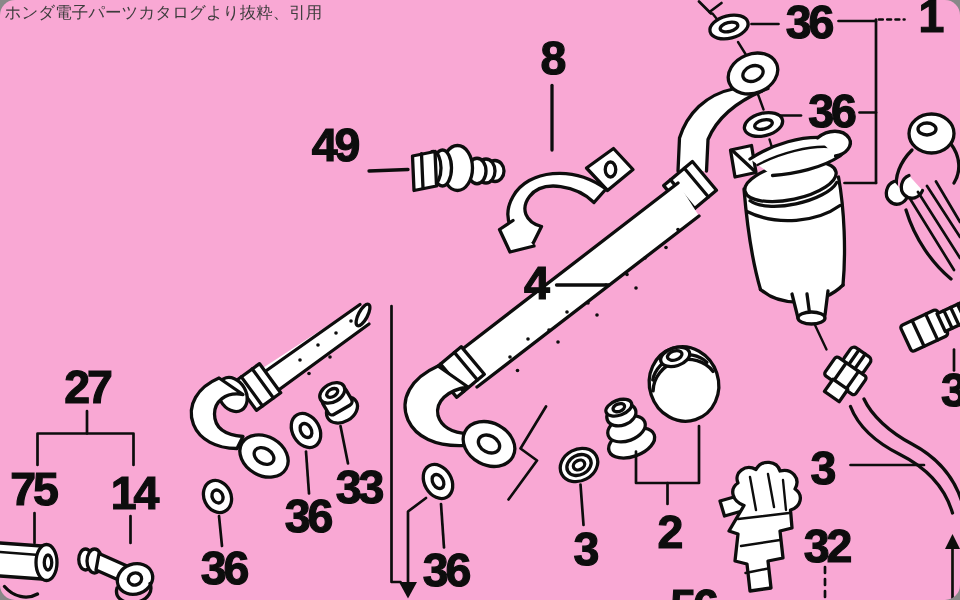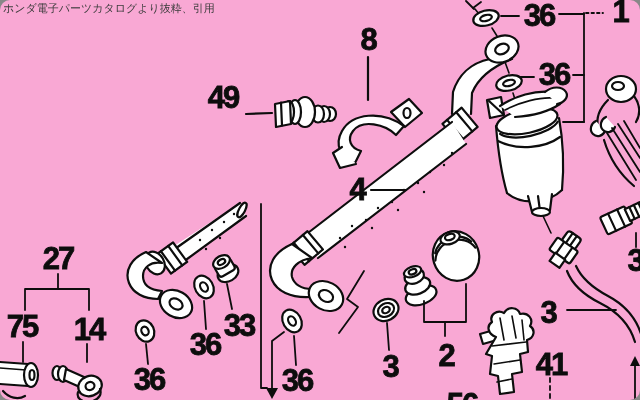--- a/index.html
+++ b/index.html
@@ -317,17 +317,17 @@
   <div class="num" style="left:58px;top:258px">27</div>
   <div class="num" style="left:22px;top:326px">75</div>
   <div class="num" style="left:89px;top:329px">14</div>
   <div class="num" style="left:149px;top:379px">36</div>
   <div class="num" style="left:205px;top:344px">36</div>
   <div class="num" style="left:239px;top:325px">33</div>
   <div class="num" style="left:297px;top:380px">36</div>
   <div class="num" style="left:390px;top:366px">3</div>
   <div class="num" style="left:446px;top:355px">2</div>
   <div class="num" style="left:548px;top:312px">3</div>
-  <div class="num" style="left:551px;top:364px">41</div>
+  <div class="num" style="left:551px;top:364px">32</div>
   <div class="num" style="left:462px;top:404px">56</div>
   <div class="num" style="left:635px;top:260px">3</div>
 
 </div>
 
 </body></html>

